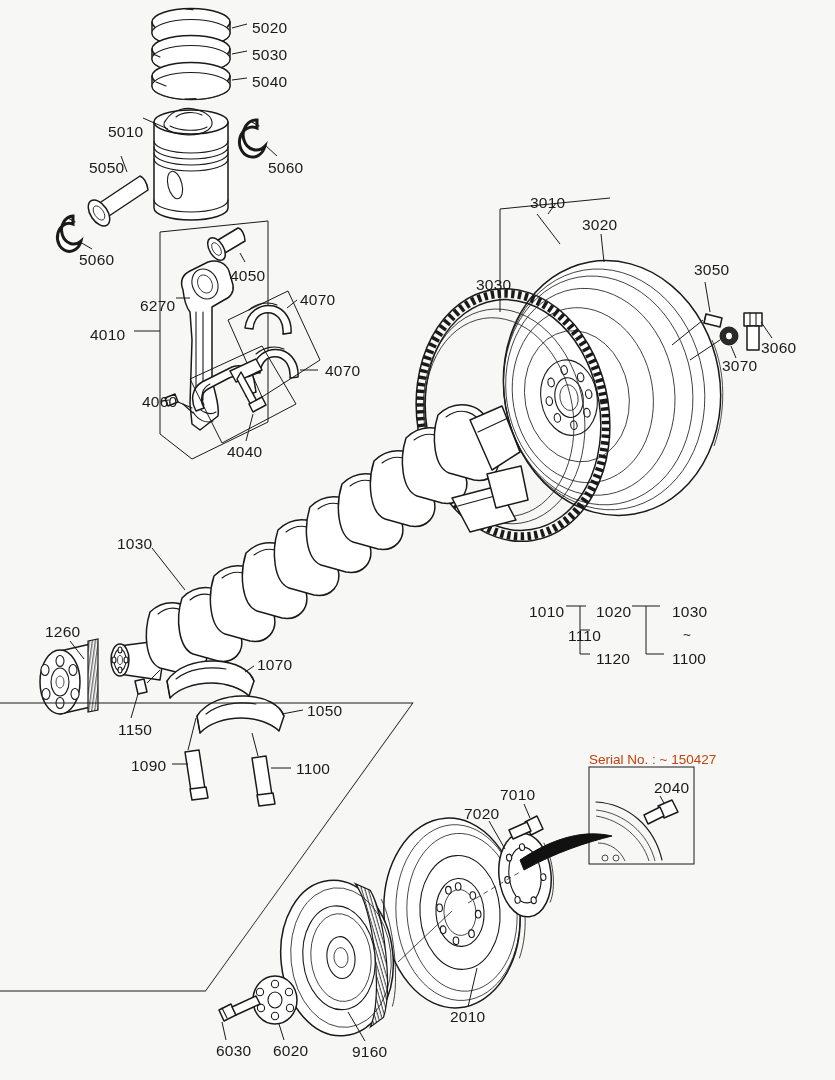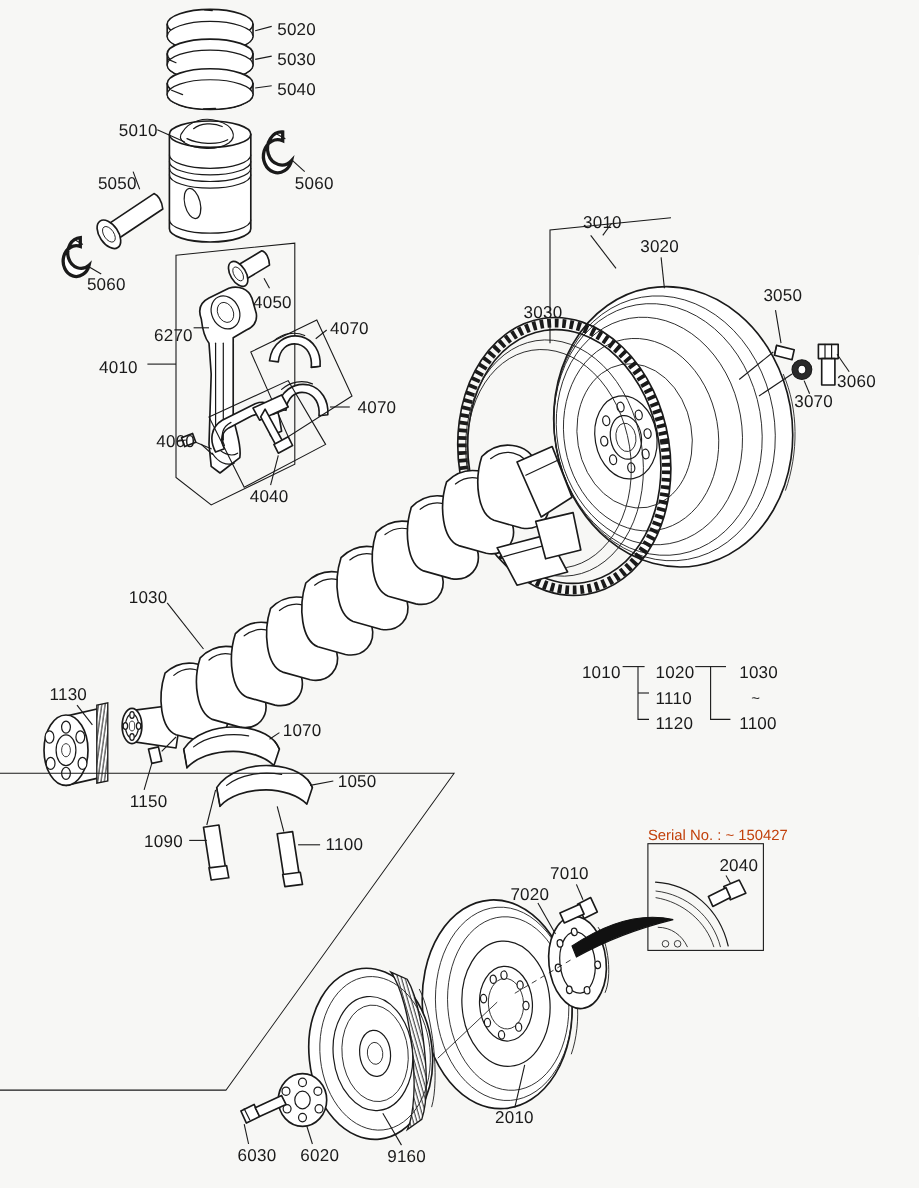--- a/index.html
+++ b/index.html
@@ -445,58 +445,58 @@
       <path class="lead" d="M660 796 L664 803"></path>
     </g>
 
     <path d="M520 860 C556 836 586 830 612 836 C588 842 556 852 524 870 Z" fill="#111111" stroke="#111111" stroke-width="1"></path>
 
   </svg>
 
   <div class="lbl" style="left:252px;top:20px">5020</div>
   <div class="lbl" style="left:252px;top:47px">5030</div>
   <div class="lbl" style="left:252px;top:74px">5040</div>
-  <div class="lbl" style="left:108px;top:112px">5010</div>
+  <div class="lbl" style="left:108px;top:124px">5010</div>
   <div class="lbl" style="left:268px;top:160px">5060</div>
   <div class="lbl" style="left:89px;top:160px">5050</div>
   <div class="lbl" style="left:79px;top:252px">5060</div>
   <div class="lbl" style="left:230px;top:268px">4050</div>
   <div class="lbl" style="left:140px;top:298px">6270</div>
   <div class="lbl" style="left:300px;top:292px">4070</div>
   <div class="lbl" style="left:325px;top:363px">4070</div>
   <div class="lbl" style="left:90px;top:327px">4010</div>
   <div class="lbl" style="left:142px;top:394px">4060</div>
   <div class="lbl" style="left:227px;top:444px">4040</div>
 
   <div class="lbl" style="left:530px;top:195px">3010</div>
   <div class="lbl" style="left:582px;top:217px">3020</div>
   <div class="lbl" style="left:476px;top:277px">3030</div>
   <div class="lbl" style="left:694px;top:262px">3050</div>
   <div class="lbl" style="left:761px;top:340px">3060</div>
   <div class="lbl" style="left:722px;top:358px">3070</div>
 
   <div class="lbl" style="left:117px;top:536px">1030</div>
-  <div class="lbl" style="left:45px;top:624px">1130</div>
+  <div class="lbl" style="left:45px;top:624px">1260</div>
   <div class="lbl" style="left:257px;top:657px">1070</div>
   <div class="lbl" style="left:118px;top:722px">1150</div>
   <div class="lbl" style="left:307px;top:703px">1050</div>
   <div class="lbl" style="left:131px;top:758px">1090</div>
   <div class="lbl" style="left:296px;top:761px">1100</div>
 
   <div class="lbl" style="left:500px;top:787px">7010</div>
   <div class="lbl" style="left:464px;top:806px">7020</div>
   <div class="lbl" style="left:654px;top:780px">2040</div>
   <div class="lbl" style="left:450px;top:1009px">2010</div>
   <div class="lbl" style="left:216px;top:1043px">6030</div>
   <div class="lbl" style="left:273px;top:1043px">6020</div>
   <div class="lbl" style="left:352px;top:1044px">9160</div>
 
   <div class="lbl" style="left:529px;top:604px">1010</div>
   <div class="lbl" style="left:596px;top:604px">1020</div>
-  <div class="lbl" style="left:596px;top:628px">1110</div>
+  <div class="lbl" style="left:568px;top:628px">1110</div>
   <div class="lbl" style="left:596px;top:651px">1120</div>
   <div class="lbl" style="left:672px;top:604px">1030</div>
   <div class="lbl sm" style="left:683px;top:628px">~</div>
   <div class="lbl" style="left:672px;top:651px">1100</div>
 
   <div class="serial" style="left:589px;top:752px">Serial No. : ~ 150427</div>
 
 </div>
 
 </body></html>

